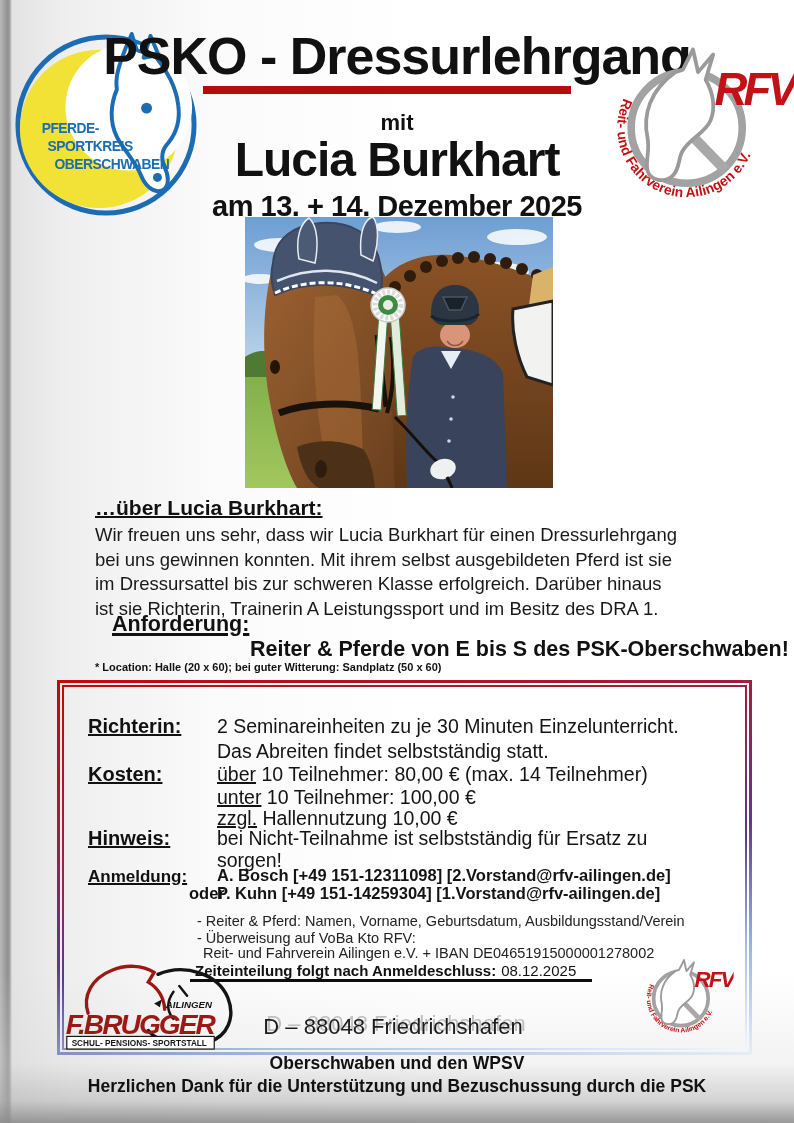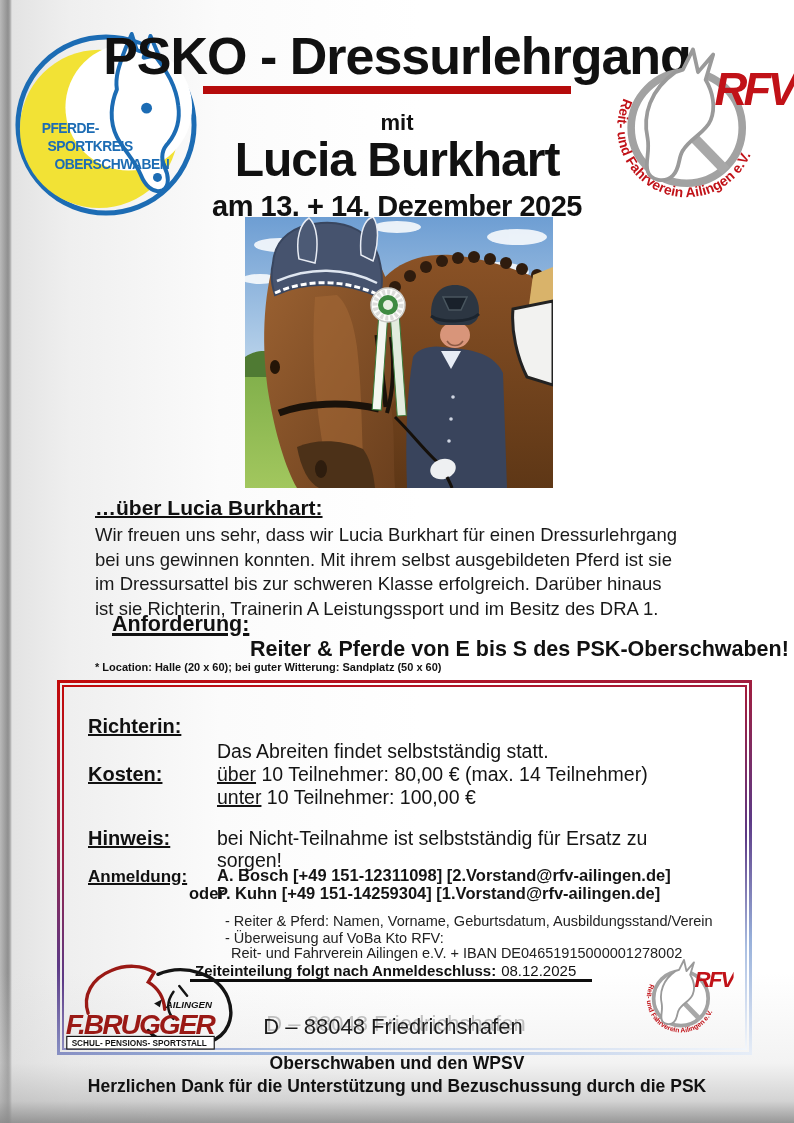--- a/index.html
+++ b/index.html
@@ -28,21 +28,21 @@
   .infobox{left:57px;top:680px;width:689px;height:369px;border:3px solid;
     border-image:linear-gradient(168deg,#c20a0a 0%,#a11d3e 28%,#5d3a86 55%,#97b0da 78%,#e6edf7 100%) 1;}
   .infobox-inner{position:absolute;inset:2px;border:2px solid;
     border-image:linear-gradient(168deg,#c20a0a 0%,#a11d3e 30%,#5d3a86 58%,#aabfe2 80%,#f2f6fb 100%) 1;}
   .blbl{position:absolute;left:28px;font-size:20px;font-weight:bold;text-decoration:underline;text-decoration-thickness:2px;white-space:nowrap;}
   .bval{position:absolute;left:157px;font-size:19.5px;color:#141414;white-space:nowrap;}
   .ul{text-decoration:underline;text-decoration-thickness:2px;}
   .contact{font-size:16.5px;font-weight:bold;}
   .alabel{font-size:17px;text-align:center;}
   .oder{position:absolute;left:129px;font-size:16.5px;font-weight:bold;}
-  .note{position:absolute;left:137px;font-size:14.5px;color:#222;white-space:nowrap;margin-left:28px;}
+  .note{position:absolute;left:137px;font-size:14.5px;color:#222;white-space:nowrap;}
   .deadline{position:absolute;left:135px;font-size:15px;white-space:nowrap;}
   .deadline b{font-weight:bold;}
   .deadline .dt{margin-left:5px;font-weight:normal;margin-top:16px;}
   .divider{position:absolute;left:130px;top:296px;width:402px;height:3px;background:#0d0d0d;}
   .venue{position:absolute;left:133px;width:400px;text-align:center;font-size:22px;color:#1c1c1c;
     text-shadow:3px -3px 0 rgba(145,145,145,.55);}
   .v1{top:305px;} .v2{top:331px;}
   .footer{top:1052px;font-size:17.5px;font-weight:bold;line-height:23px;}
   .psko-logo{left:12px;top:26px;width:188px;height:198px;}
   .rfv-top{left:592px;top:38px;width:202px;height:192px;}
@@ -188,25 +188,27 @@
   <div class="abs about-p">Wir freuen uns sehr, dass wir Lucia Burkhart für einen Dressurlehrgang bei uns gewinnen konnten. Mit ihrem selbst ausgebildeten Pferd ist sie im Dressursattel bis zur schweren Klasse erfolgreich. Darüber hinaus ist sie Richterin, Trainerin A Leistungssport und im Besitz des DRA 1.</div>
 
   <div class="abs anf-lbl">Anforderung:</div>
   <div class="abs anf-l2">Reiter &amp; Pferde von E bis S des PSK-Oberschwaben!</div>
   <div class="abs footnote">* Location: Halle (20 x 60); bei guter Witterung: Sandplatz (50 x 60)</div>
 
   <div class="abs infobox">
     <div class="infobox-inner"></div>
 
     <div class="blbl" style="top:32px">Richterin:</div>
+    <div class="bval" style="top:32px">2 Seminareinheiten zu je 30 Minuten Einzelunterricht.</div>
     <div class="bval" style="top:57px">Das Abreiten findet selbstständig statt.</div>
 
     <div class="blbl" style="top:80px"><span class="ul">Kosten</span><span style="text-decoration:none">:</span></div>
     <div class="bval" style="top:80px"><span class="ul">über</span><span> 10 Teilnehmer: 80,00 € (max. 14 Teilnehmer)</span></div>
     <div class="bval" style="top:103px"><span class="ul">unter</span><span> 10 Teilnehmer: 100,00 €</span></div>
+    <div class="bval" style="top:124px"><span class="ul">zzgl.</span><span> Hallennutzung 10,00 €</span></div>
 
     <div class="blbl" style="top:144px">Hinweis:</div>
     <div class="bval" style="top:144px">bei Nicht-Teilnahme ist selbstständig für Ersatz zu</div>
     <div class="bval" style="top:166px">sorgen!</div>
 
     <div class="blbl alabel" style="top:184px">Anmeldung:</div>
     <div class="bval contact" style="top:183px">A. Bosch [+49 151-12311098] [2.Vorstand@rfv-ailingen.de]</div>
     <div class="oder" style="top:201px">oder</div>
     <div class="bval contact" style="top:201px">P. Kuhn [+49 151-14259304] [1.Vorstand@rfv-ailingen.de]</div>
 

